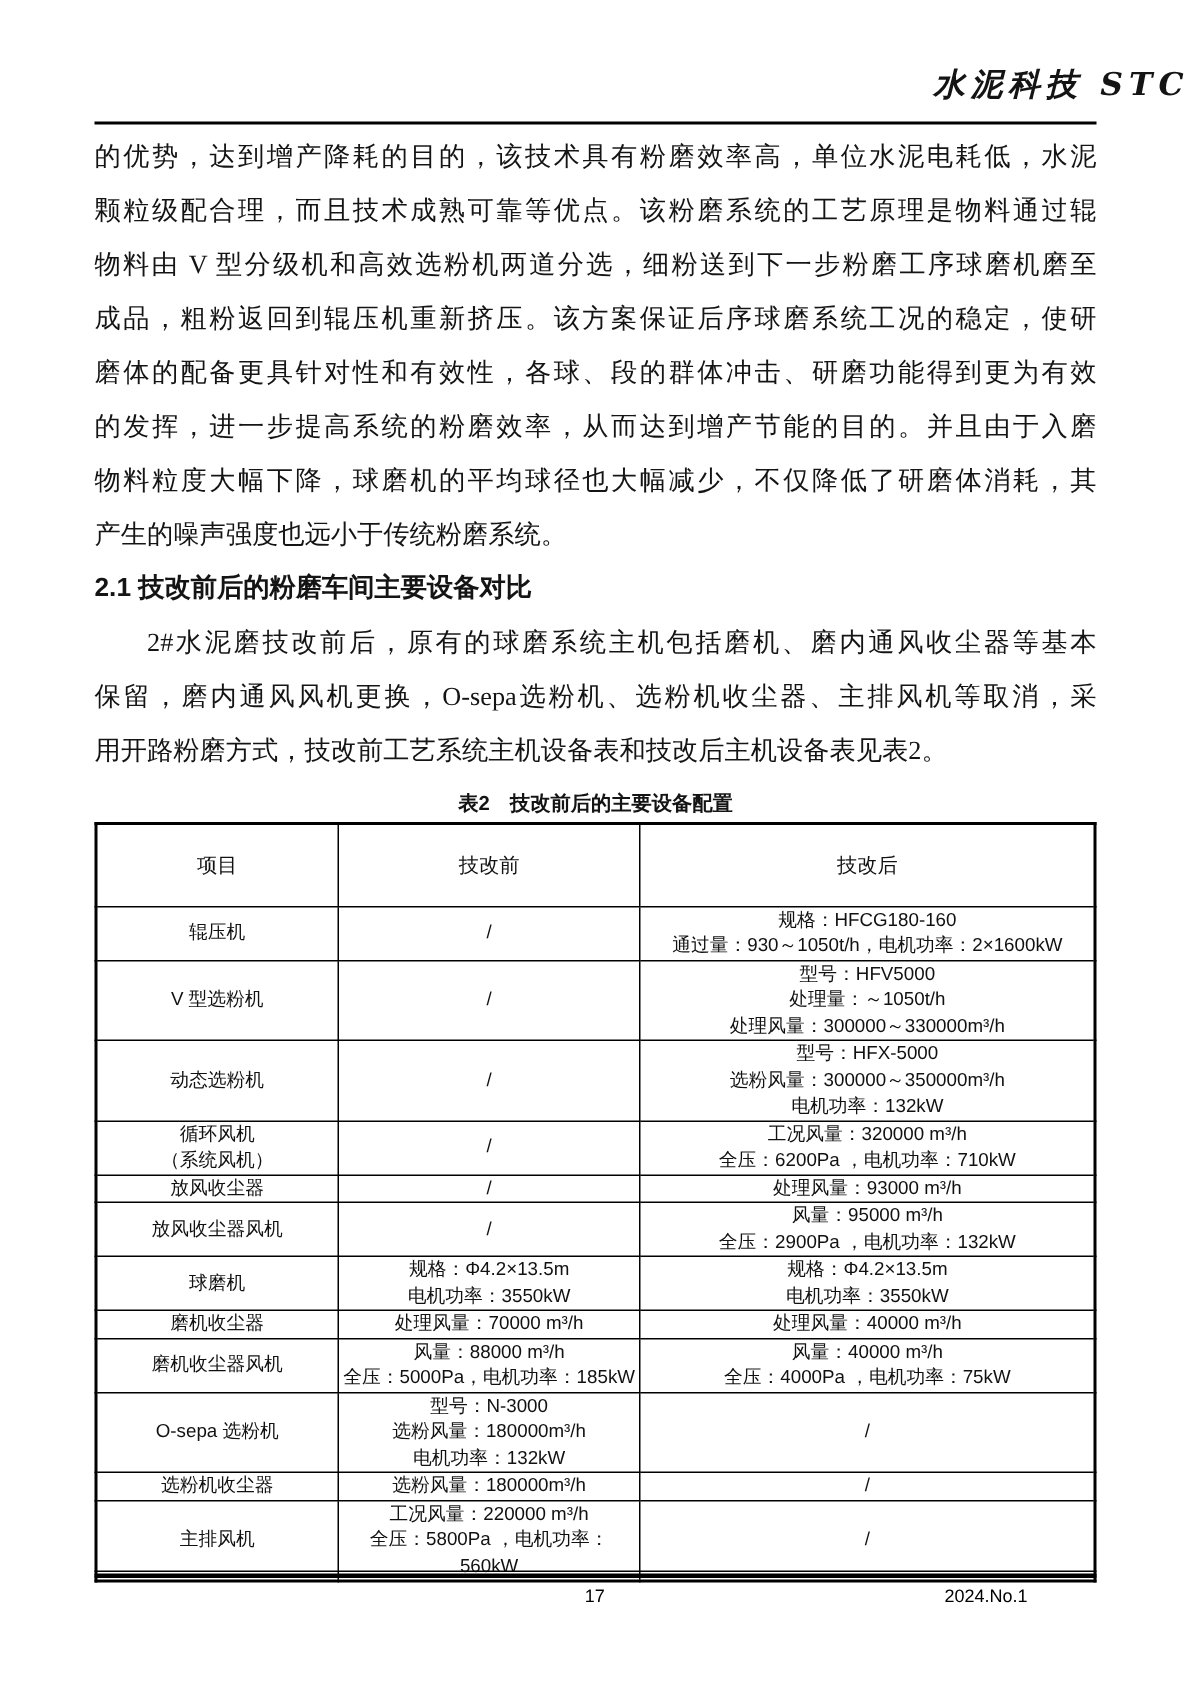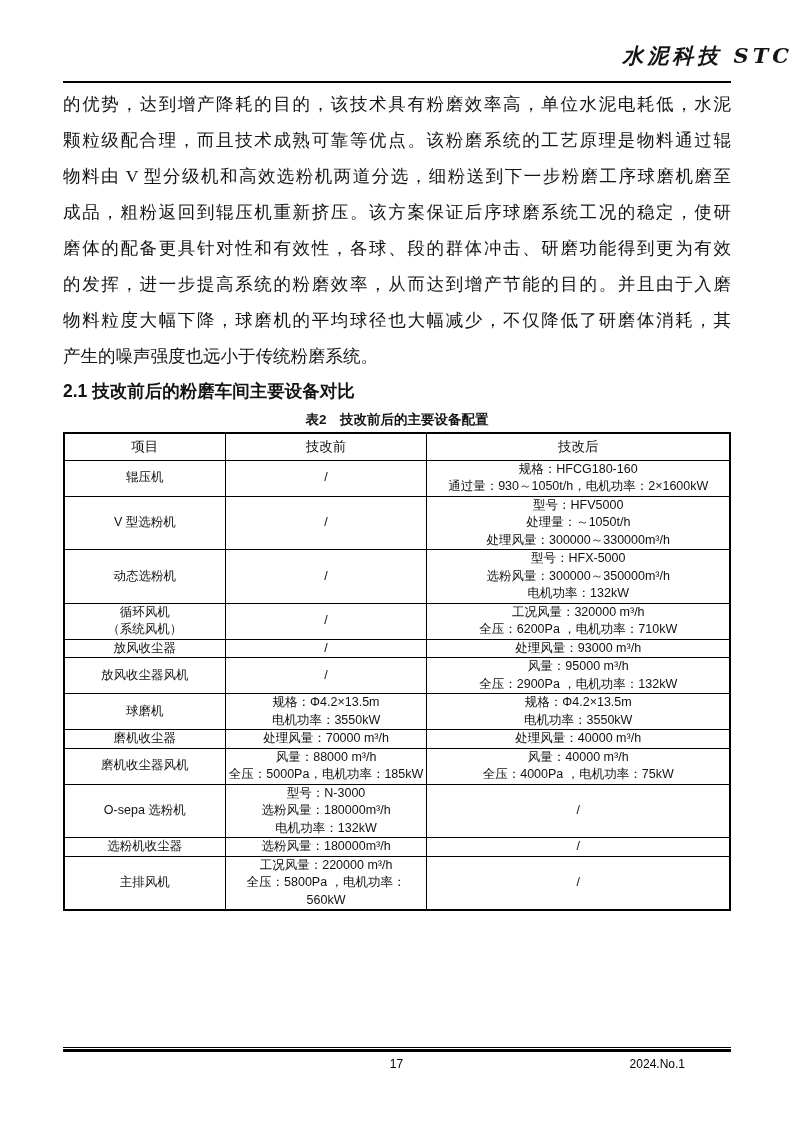--- a/index.html
+++ b/index.html
@@ -39,21 +39,21 @@
   table.equip{
     width:100%;border-collapse:collapse;table-layout:fixed;
     font-family:"Liberation Sans","DejaVu Sans",sans-serif;
     font-size:12.5px;border:2px solid #000;
   }
   table.equip th,table.equip td{
     border:1px solid #000;text-align:center;vertical-align:middle;
     padding:0 2px;line-height:17.5px;white-space:pre-line;
     overflow:hidden;color:#111;
   }
-  table.equip thead th{font-weight:normal;font-size:13.5px;padding:4px;}
+  table.equip thead th{font-weight:normal;font-size:13.5px;padding:18px;}
   
   .footer-rule-thin{position:absolute;left:63px;right:62px;top:1047px;height:1px;background:#000;}
   .footer-rule-thick{position:absolute;left:63px;right:62px;top:1049px;height:3px;background:#000;}
   .footer-text{
     position:absolute;left:0;right:0;top:1057px;height:20px;
     font-family:"Liberation Sans","DejaVu Sans",sans-serif;font-size:12px;color:#000;padding-left:40px;
   }
   .page-num{position:absolute;left:0;right:0;text-align:center;}
   .issue{position:absolute;right:108px;top:0;}
 </style>
@@ -73,20 +73,25 @@
       <div class="bodyline">物料由 V 型分级机和高效选粉机两道分选，细粉送到下一步粉磨工序球磨机磨至</div>
       <div class="bodyline">成品，粗粉返回到辊压机重新挤压。该方案保证后序球磨系统工况的稳定，使研</div>
       <div class="bodyline">磨体的配备更具针对性和有效性，各球、段的群体冲击、研磨功能得到更为有效</div>
       <div class="bodyline">的发挥，进一步提高系统的粉磨效率，从而达到增产节能的目的。并且由于入磨</div>
       <div class="bodyline">物料粒度大幅下降，球磨机的平均球径也大幅减少，不仅降低了研磨体消耗，其</div>
       <div class="bodyline endline">产生的噪声强度也远小于传统粉磨系统。</div>
     </div>
 
     <div class="section-heading">2.1 技改前后的粉磨车间主要设备对比</div>
 
+    <div class="para">
+      <div class="bodyline indent">2#水泥磨技改前后，原有的球磨系统主机包括磨机、磨内通风收尘器等基本</div>
+      <div class="bodyline">保留，磨内通风风机更换，O-sepa选粉机、选粉机收尘器、主排风机等取消，采</div>
+      <div class="bodyline endline">用开路粉磨方式，技改前工艺系统主机设备表和技改后主机设备表见表2。</div>
+    </div>
 
     <div class="table-caption">表2　技改前后的主要设备配置</div>
 
     <table class="equip">
       <colgroup>
         <col style="width:24.2%">
         <col style="width:30.3%">
         <col style="width:45.5%">
       </colgroup>
       <thead>

